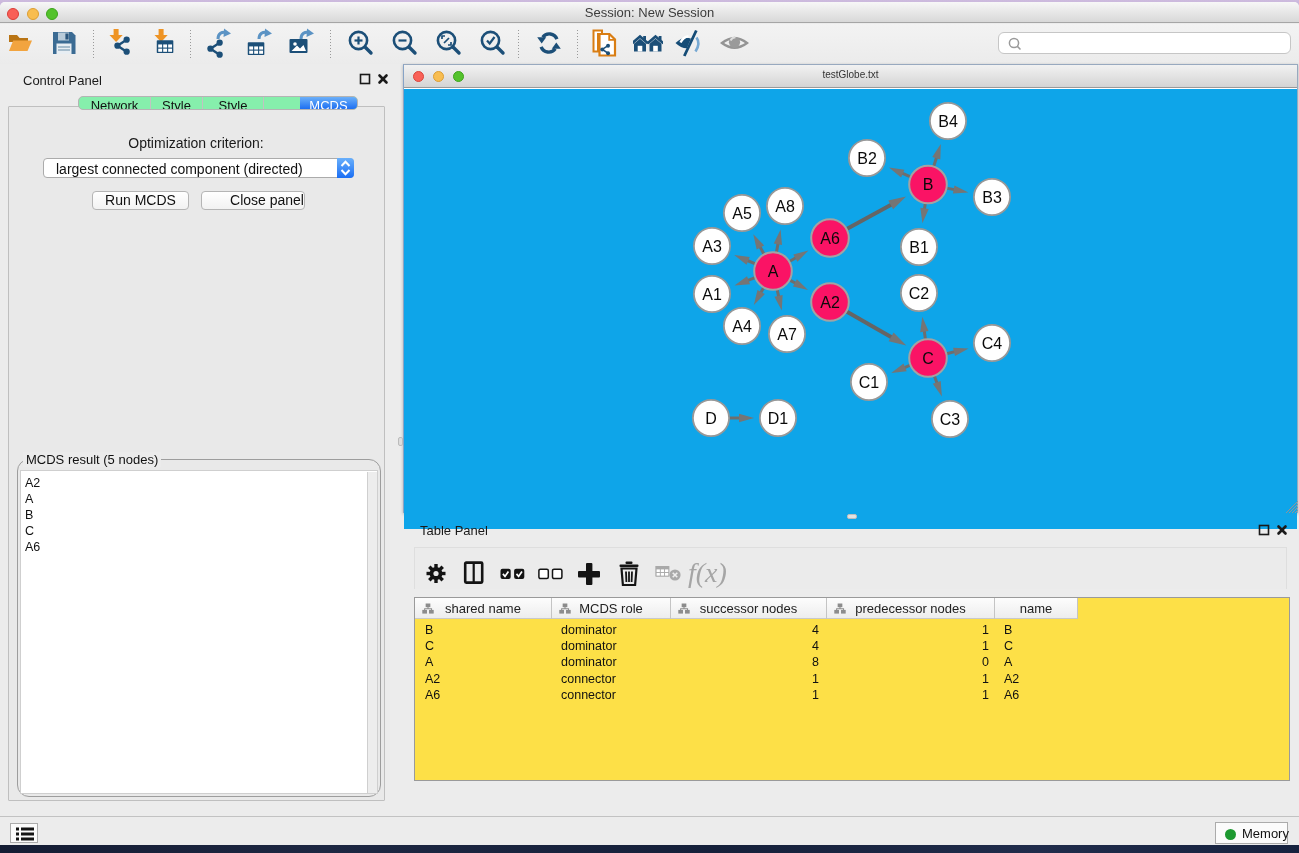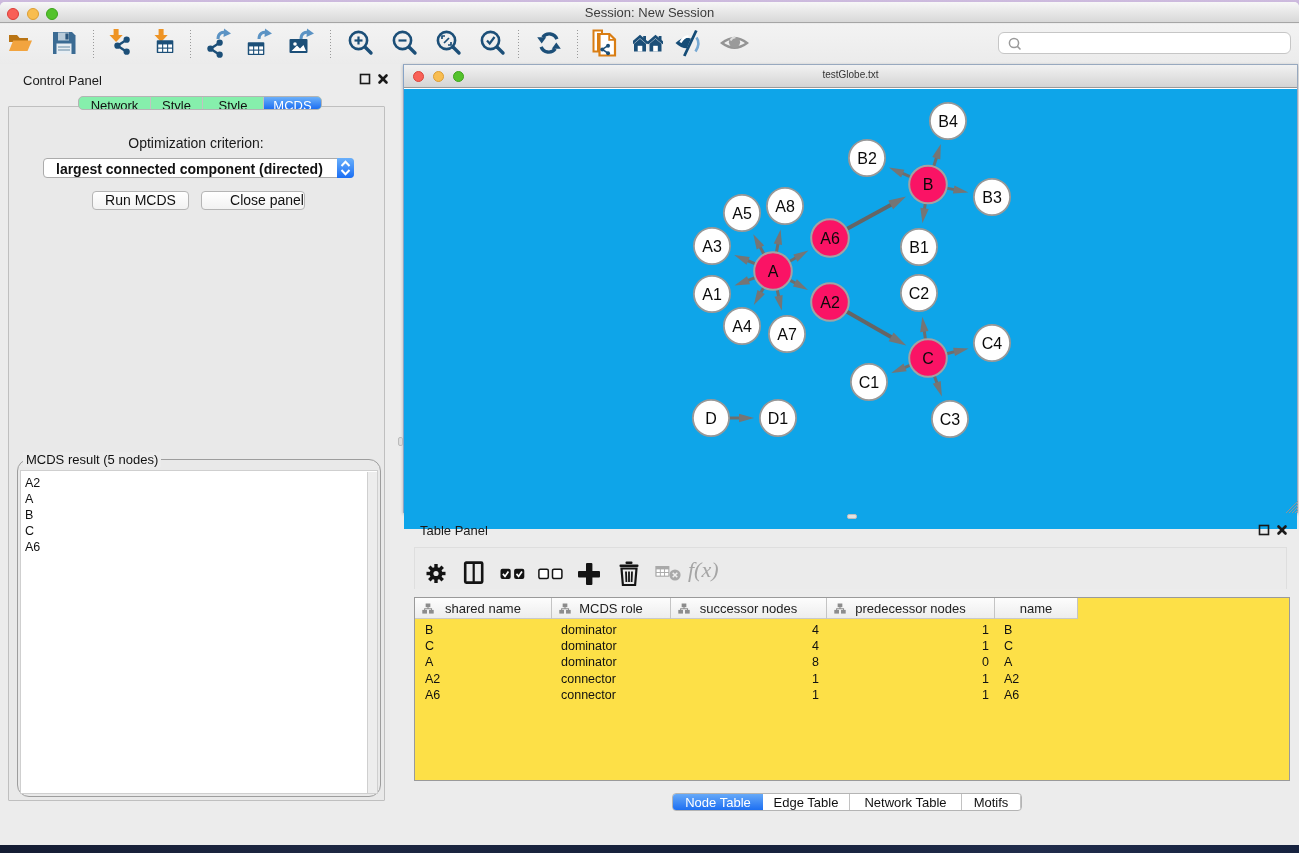--- a/index.html
+++ b/index.html
@@ -30,25 +30,25 @@
 .main { position:absolute; left:0; top:62px; width:1299px; height:752px; background:#ececec; }
 
 .cp-title { position:absolute; left:13px; top:9px; font-size:13px; color:#1a1a1a;margin-left:10px; }
 
 .cp-tabarea { position:absolute; left:8px; top:42px; width:377px; height:695px;
   border:1px solid #bfbfbf; background:#e9e9e9; border-radius:1px; }
 .tabs { position:absolute; left:78px; top:32px; height:14px; display:flex;
   border:1px solid #b4b4b4; border-radius:5px; background:#86efac; overflow:hidden; }
 .tabs .tab { font-size:13px; color:#111; text-align:center; line-height:18px;
   border-right:1px solid #c2c2c2; }
-.tabs .tab.sel { background:linear-gradient(#6cb0f9,#1d6ff2); color:#fff; border-right:none; }
+.tabs .tab.sel { background:linear-gradient(#6cb0f9,#1d6ff2); color:#fff; border-right:none;margin-left:36px; }
 .optlabel { position:absolute; left:0; width:392px; top:71px; text-align:center;
   font-size:14px; color:#1a1a1a; }
 .combo { position:absolute; left:43px; top:94px; width:311px; height:20px;
-  background:#fff; border:1px solid #ababab; border-radius:4px;font-weight:bold; }
+  background:#fff; border:1px solid #ababab; border-radius:4px; }
 .combo .ctext { position:absolute; left:12px; top:2px; font-size:14px; color:#111; }
 .combo .stepper { position:absolute; right:-1px; top:-1px; width:17px; height:20px;
   background:linear-gradient(#6ab0fb,#1a6ef4); border-radius:0 4px 4px 0; }
 .pushbtn { position:absolute; top:127px; height:19px; background:linear-gradient(#ffffff,#f2f2f2);
   border:1px solid #b5b5b5; border-radius:4px; font-size:14px; color:#111;
   text-align:center; line-height:17px; }
 .groupbox { position:absolute; left:17px; top:395px; width:364px; height:338px;
   border:1px solid #9d9d9d; border-radius:12px; background:#e9e9e9; }
 .groupbox .gtitle { position:absolute; left:5px; top:-8px; background:#ebebeb;
   font-size:13px; color:#111; padding:0 3px; }
@@ -511,21 +511,21 @@
                 <rect x="10" y="19.2" width="4.2" height="3.4"></rect>
                 <rect x="15.4" y="19.2" width="4.2" height="3.4"></rect>
               </g>
             </g>
             <circle cx="20" cy="9" r="5.6" fill="#a9a9a9"></circle>
             <g stroke="#efefef" stroke-width="1.6">
               <line x1="17.7" y1="6.7" x2="22.3" y2="11.3"></line>
               <line x1="22.3" y1="6.7" x2="17.7" y2="11.3"></line>
             </g>
           </svg>
-          <div class="abs" style="left:273px;top:9px;font-family:'Liberation Serif',serif;font-style:italic;font-size:22px;color:#a5a5a5;">f(x)</div>
+          <div class="abs" style="left:273px;top:9px;font-family:'Liberation Serif',serif;font-style:italic;font-size:28px;color:#a5a5a5;">f(x)</div>
         </div>
       <div class="tbl">
         <div class="tbl-head" style="width:663px;">
             <div class="hcell" style="left:0px;width:137px;">shared name</div>
             <div class="hcell" style="left:137px;width:119px;">MCDS role</div>
             <div class="hcell" style="left:256px;width:156px;">successor nodes</div>
             <div class="hcell" style="left:412px;width:168px;text-align:center;">predecessor nodes</div>
             <div class="hcell" style="left:580px;width:83px;">name</div>
           </div>
           <svg class="abs" style="left:7px;top:5px" width="12" height="11" viewBox="0 0 11.6 10.8">
@@ -579,21 +579,33 @@
           <div class="trow" style="left:146px;top:72.6px;width:100px;">connector</div>
           <div class="trow" style="left:300px;top:72.6px;width:104px;text-align:right;">1</div>
           <div class="trow" style="left:470px;top:72.6px;width:104px;text-align:right;">1</div>
           <div class="trow" style="left:589px;top:72.6px;width:80px;">A2</div>
           <div class="trow" style="left:10px;top:88.8px;width:120px;">A6</div>
           <div class="trow" style="left:146px;top:88.8px;width:100px;">connector</div>
           <div class="trow" style="left:300px;top:88.8px;width:104px;text-align:right;">1</div>
           <div class="trow" style="left:470px;top:88.8px;width:104px;text-align:right;">1</div>
           <div class="trow" style="left:589px;top:88.8px;width:80px;">A6</div>
       </div>
-      <div class="bottabs">
-        <div class="tab sel" style="width:90px">Node Table</div>
-        <div class="tab" style="width:87px">Edge Table</div>
-        <div class="tab" style="width:112px">Network Table</div>
-        <div class="tab" style="width:59px">Motifs</div>
-      </div>
     </div>
   </div>
+  <div class="statusbar">
+    <div class="listbtn">
+        <svg class="abs" style="left:5px;top:3px" width="18" height="14" viewBox="0 0 18 14">
+          <g fill="#141414">
+            <rect x="0" y="0.5" width="3" height="3"></rect>
+            <rect x="5" y="0.5" width="13" height="3"></rect>
+            <rect x="0" y="5.5" width="3" height="3"></rect>
+            <rect x="5" y="5.5" width="13" height="3"></rect>
+            <rect x="0" y="10.5" width="3" height="3"></rect>
+            <rect x="5" y="10.5" width="13" height="3"></rect>
+          </g>
+        </svg>
+      </div>
+    <div class="membtn">
+        <div class="memdot"></div>
+        <span style="position:absolute;left:26px;top:3px;">Memory</span>
+      </div>
+  </div>
 </div>
 
 </body></html>

